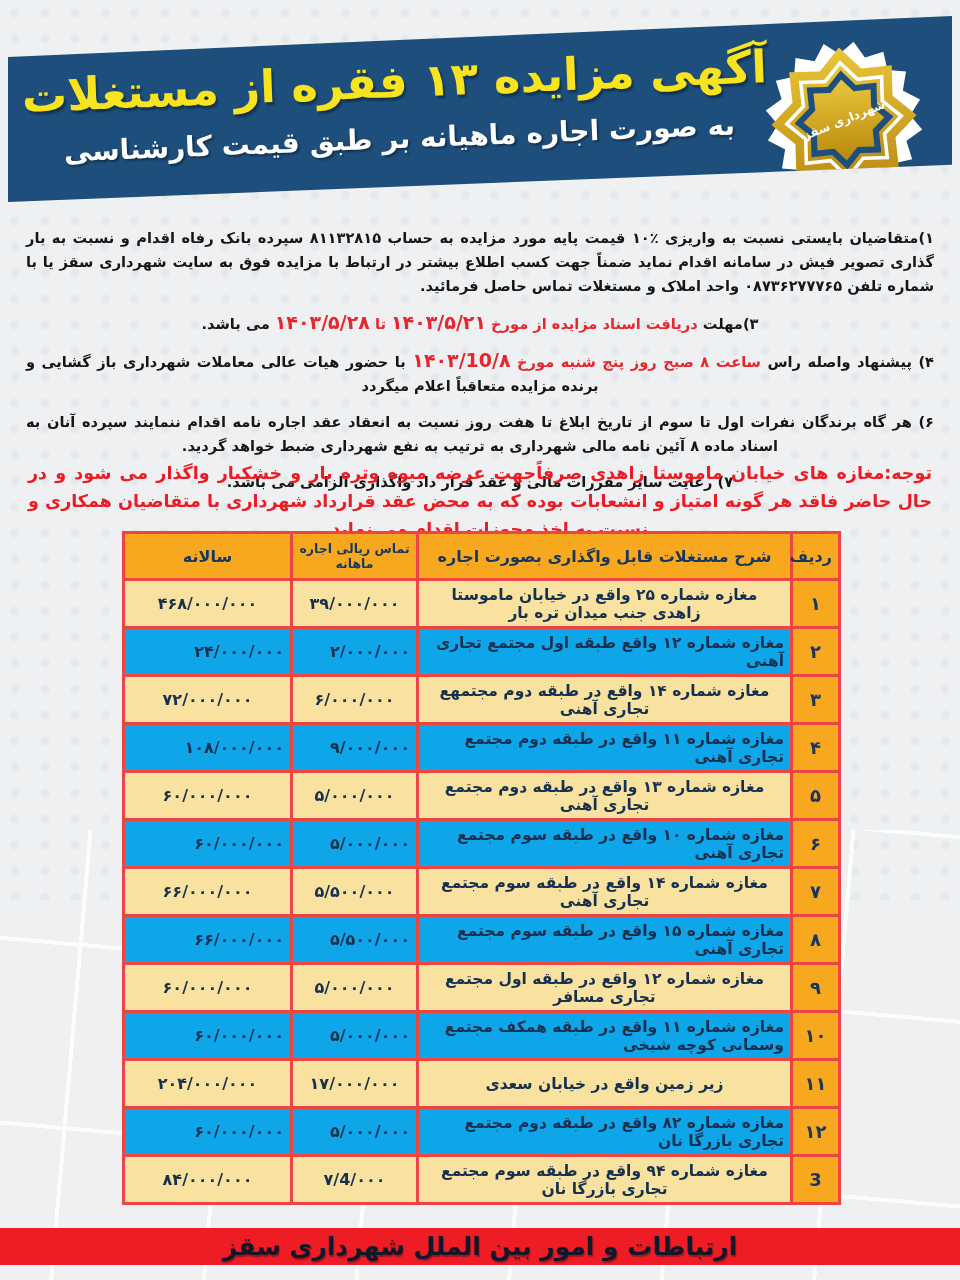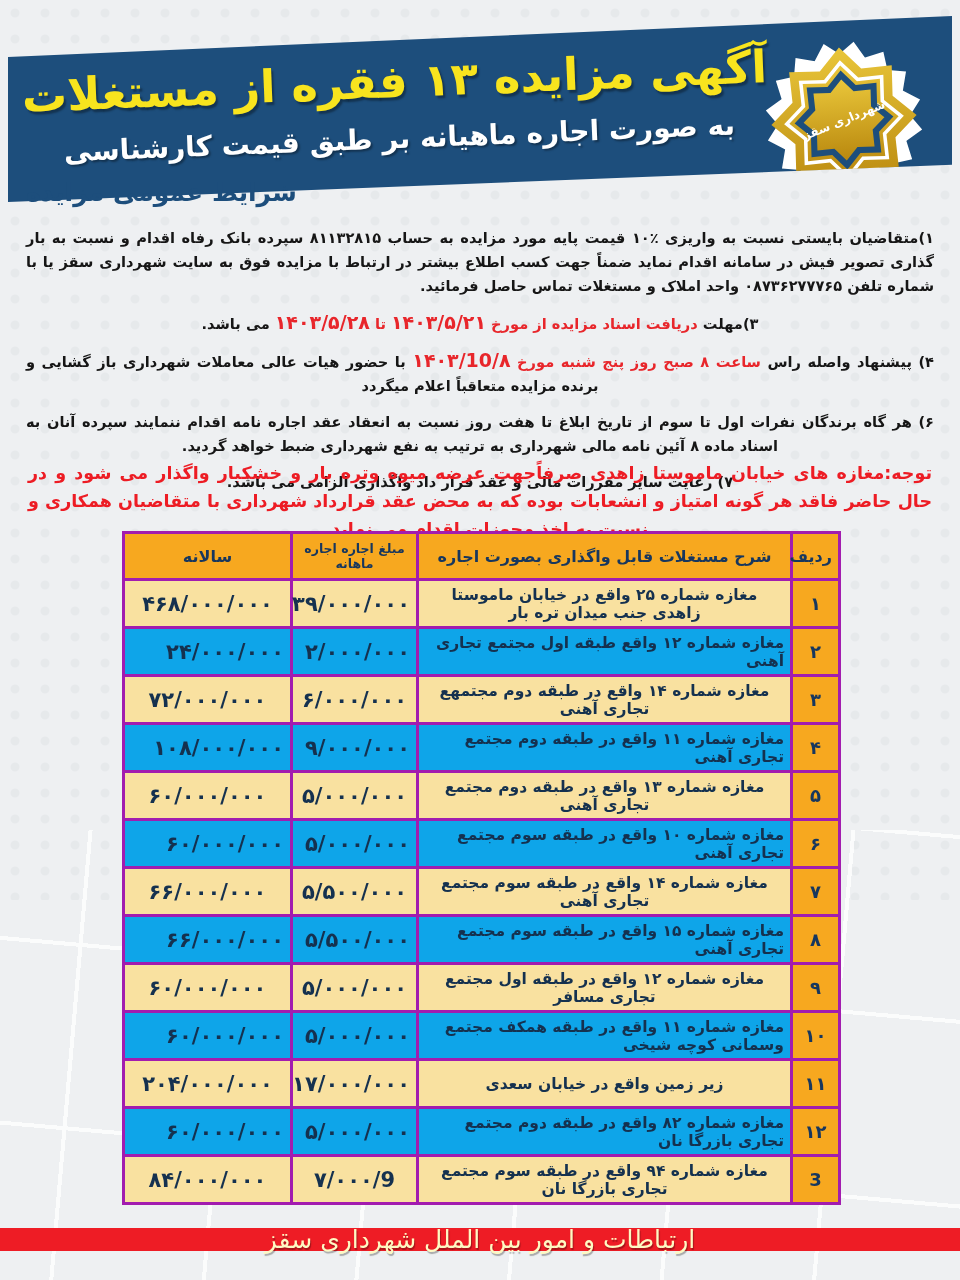--- a/index.html
+++ b/index.html
@@ -64,38 +64,38 @@
   .notice{
     position:absolute;left:28px;right:28px;top:459px;
     direction:rtl;color:#ed1c24;font-size:17.5px;font-weight:bold;line-height:28px;
     text-align:justify;text-align-last:center;
   }
 
   
   .table-wrap{position:absolute;top:531px;left:122px;width:716px;}
   table{width:100%;border-collapse:collapse;direction:rtl;table-layout:fixed;}
   col.c-no{width:48px;} col.c-desc{width:374px;} col.c-month{width:126px;} col.c-year{width:168px;}
-  th,td{border:3px solid #a21caf;padding:0 6px;}
+  th,td{border:3px solid #ef4444;padding:0 6px;}
   th{
     background:#f7a81f;color:#17375e;height:44px;font-weight:bold;
     font-size:16px;text-align:center;
   }
   th.small{font-size:12.5px;}
   td{height:45px;text-align:center;font-weight:bold;color:#15314f;}
   td.no{background:#f7a81f;color:#17375e;font-size:18px;}
   td.desc{font-size:15.5px;}
-  td.money{font-size:21px;}
+  td.money{font-size:16px;}
   tr.dark .shade{background:#f9e1a0;}
   tr.light .shade{background:#0ea5e9;text-align:right;}
 
   
   .footer{
-    position:absolute;left:0;right:0;top:1228px;height:23px;background:#ee1c25;
+    position:absolute;left:0;right:0;top:1228px;height:37px;background:#ee1c25;
     display:flex;align-items:center;justify-content:center;
-    color:#fef9c3;font-size:25px;font-weight:normal;direction:rtl;
+    color:#0f172a;font-size:25px;font-weight:bold;direction:rtl;
     text-shadow:1px 2px 1px rgba(0,0,0,.3);
   }
 </style>
 </head>
 <body>
 
 <div class="page">
   <div class="bg-dots"></div>
   <div class="bg-grid"></div>
 
@@ -117,21 +117,20 @@
       <use href="#star8" transform="rotate(-11) scale(1.05)" fill="#ffffff"></use>
       <use href="#star8" transform="scale(0.97)" fill="url(#gold)"></use>
       <use href="#star8" transform="scale(0.80)" fill="#ffffff"></use>
       <use href="#star8" transform="scale(0.73)" fill="url(#gold)"></use>
       <use href="#star8" transform="scale(0.66)" fill="#1d4e7c"></use>
       <use href="#star8" transform="scale(0.54)" fill="url(#gold)"></use>
       <text x="0" y="4" transform="rotate(-18)" text-anchor="middle" fill="#ffffff" font-size="12" font-weight="bold">شهرداری سقز</text>
     </svg>
   </div>
 
-  <div class="section-heading">شرایط عمومی مزایده</div>
 
   <div class="terms">
     <p class="term flush-right"><span>۱)متقاضیان بایستی نسبت به واریزی ٪۱۰ قیمت پایه مورد مزایده به حساب ۸۱۱۳۲۸۱۵ سپرده بانک رفاه اقدام و نسبت به بار گذاری تصویر فیش در سامانه اقدام نماید ضمناً جهت کسب اطلاع بیشتر در ارتباط با مزایده فوق به سایت شهرداری سقز یا با شماره تلفن ۰۸۷۳۶۲۷۷۷۶۵ واحد املاک و مستغلات تماس حاصل فرمائید.</span></p>
     <p class="term"><span>۳)مهلت </span><span class="red">دریافت اسناد مزایده از مورخ </span><span class="d">۱۴۰۳/۵/۲۱</span><span class="red"> تا </span><span class="d">۱۴۰۳/۵/۲۸</span><span> می باشد.</span></p>
     <p class="term"><span>۴) پیشنهاد واصله راس </span><span class="red">ساعت ۸ صبح روز پنج شنبه مورخ </span><span class="d">۱۴۰۳/10/۸</span><span> با حضور هیات عالی معاملات شهرداری باز گشایی و برنده مزایده متعاقباً اعلام میگردد</span></p>
     <p class="term"><span>۶) هر گاه برندگان نفرات اول تا سوم از تاریخ ابلاغ تا هفت روز نسبت به انعقاد عقد اجاره نامه اقدام ننمایند سپرده آنان به اسناد ماده ۸ آئین نامه مالی شهرداری به ترتیب به نفع شهرداری ضبط خواهد گردید.</span></p>
     <p class="term"><span>۷) رعایت سایر مقررات مالی و عقد قرار داد واگذاری الزامی می باشد.</span></p>
   </div>
 
   <div class="notice">توجه:مغازه های خیابان ماموستا زاهدی صرفاًجهت عرضه میوه وتره بار و خشکبار واگذار می شود و در حال حاضر فاقد هر گونه امتیاز و انشعابات بوده که به محض عقد قرارداد شهرداری با متقاضیان همکاری و نسبت به اخذ مجوزات اقدام می نماید ..</div>
@@ -141,21 +140,21 @@
       <colgroup>
           <col class="c-no">
           <col class="c-desc">
           <col class="c-month">
           <col class="c-year">
         </colgroup>
       <tbody>
           <tr>
         <th>ردیف</th>
         <th>شرح مستغلات قابل واگذاری بصورت اجاره</th>
-        <th class="small">مبلغ اجاره اجاره ماهانه</th>
+        <th class="small">تماس ریالی اجاره ماهانه</th>
         <th>سالانه</th>
       </tr>
       <tr class="dark">
         <td class="no">۱</td>
         <td class="desc shade">مغازه شماره ۲۵ واقع در خیابان ماموستا زاهدی جنب میدان تره بار</td>
         <td class="money shade">۳۹/۰۰۰/۰۰۰</td>
         <td class="money shade">۴۶۸/۰۰۰/۰۰۰</td>
       </tr>
       <tr class="light">
         <td class="no">۲</td>
@@ -219,21 +218,21 @@
       </tr>
       <tr class="light">
         <td class="no">۱۲</td>
         <td class="desc shade">مغازه شماره ۸۲ واقع در طبقه دوم مجتمع تجاری بازرگا نان</td>
         <td class="money shade">۵/۰۰۰/۰۰۰</td>
         <td class="money shade">۶۰/۰۰۰/۰۰۰</td>
       </tr>
       <tr class="dark">
         <td class="no">3</td>
         <td class="desc shade">مغازه شماره ۹۴ واقع در طبقه سوم مجتمع تجاری بازرگا نان</td>
-        <td class="money shade">۷/۰۰۰/9</td>
+        <td class="money shade">۷/4/۰۰۰</td>
         <td class="money shade">۸۴/۰۰۰/۰۰۰</td>
       </tr>
     </tbody>
       </table>
   </div>
 
   <div class="footer">
     <span>ارتباطات و امور بین الملل شهرداری سقز</span>
   </div>
 </div>

